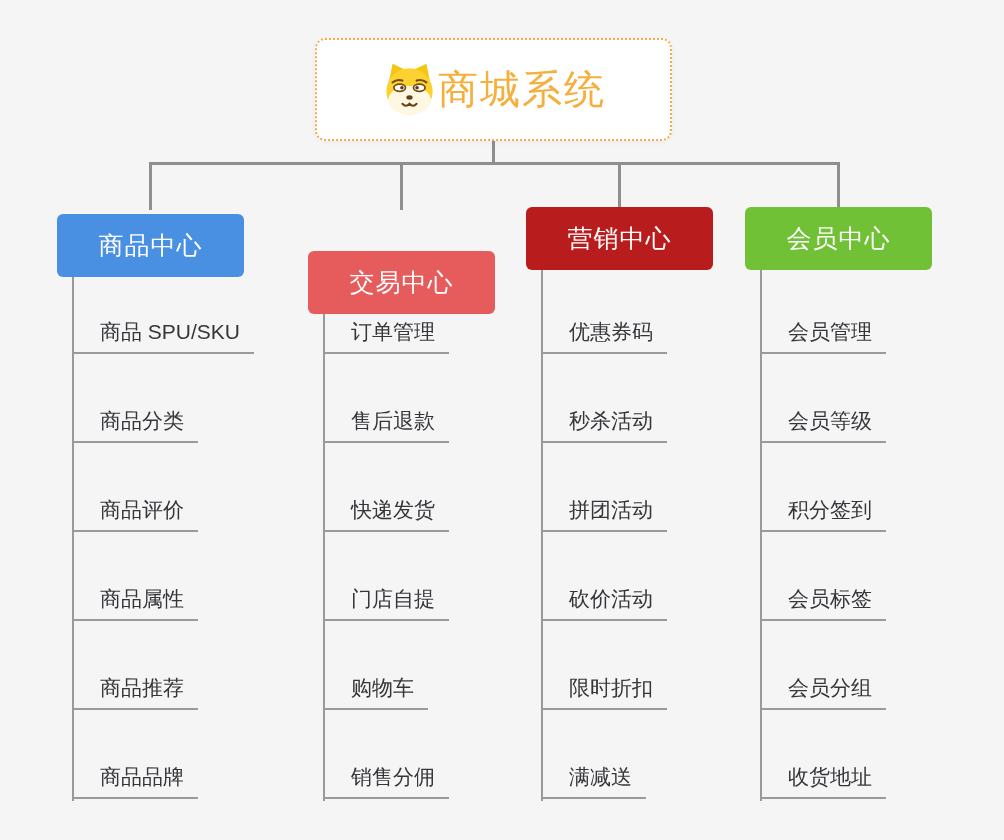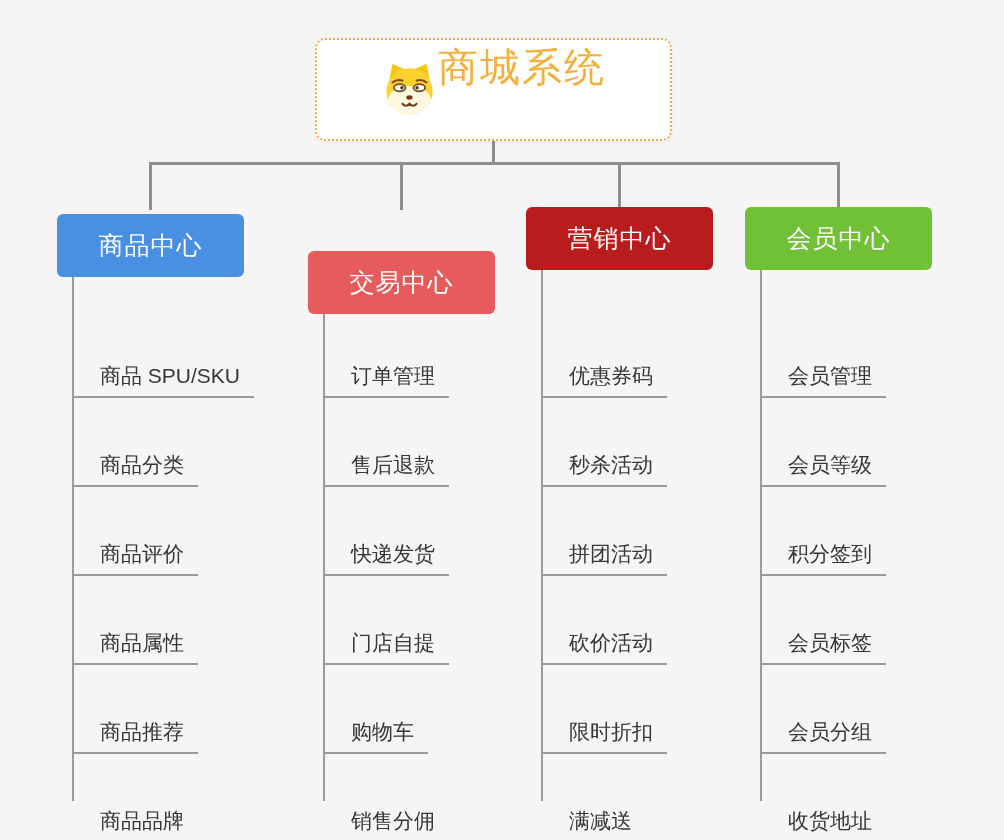--- a/index.html
+++ b/index.html
@@ -14,38 +14,38 @@
   .h-line{left:149px;top:162px;width:691px;height:3px;}
   .drop{top:162px;width:3px;height:48px;}
   .d0{left:149px}.d1{left:400px}.d2{left:618px}.d3{left:837px}
   
   .trunk{position:absolute;top:270px;width:2px;height:531px;background:#9a9a9a;}
   .t0{left:72px}.t1{left:323px}.t2{left:541px}.t3{left:760px}
   
   .root-node{
     position:absolute;left:315px;top:38px;width:357px;height:103px;
     box-sizing:border-box;background:#ffffff;border:2px dotted #f6aa43;
-    border-radius:10px;display:flex;justify-content:center;
+    border-radius:10px;display:flex;align-items:center;justify-content:center;
     box-shadow:0 1px 5px rgba(0,0,0,0.05);
   }
   .root-title{font-size:40px;font-weight:500;letter-spacing:2px;color:#f5af3d;}
   .root-icon{display:flex;align-items:center;}
   
   .bbox{
     position:absolute;top:207px;width:187px;height:63px;border-radius:6px;
     display:flex;align-items:center;justify-content:center;
     color:#ffffff;font-size:25px;letter-spacing:1px;cursor:default;
   }
   .bb0{left:57px}.bb1{left:308px}.bb2{left:526px}.bb3{left:745px}
   
   .child{
     position:absolute;height:38px;box-sizing:border-box;
     line-height:32px;padding:0 14px 4px 28px;
     border-bottom:2px solid #9a9a9a;
-    font-size:21px;color:#36363a;white-space:nowrap;margin-top:44px;
+    font-size:21px;color:#36363a;white-space:nowrap;
   }
   .c0{left:72px}.c1{left:323px}.c2{left:541px}.c3{left:760px}
   .r0{top:316px}.r1{top:405px}.r2{top:494px}.r3{top:583px}.r4{top:672px}.r5{top:761px}
 </style>
 </head>
 <body>
 
 <div class="canvas">
 
   <div class="line root-stub"></div>

